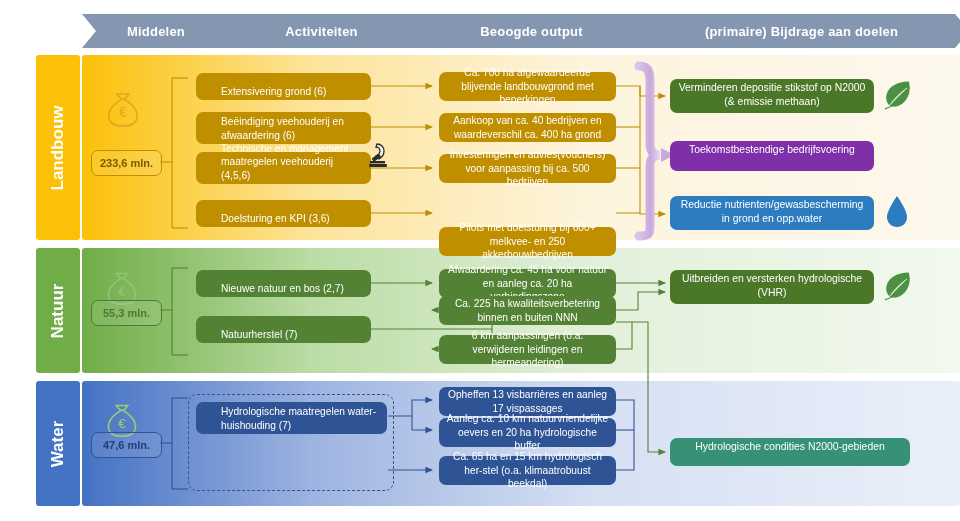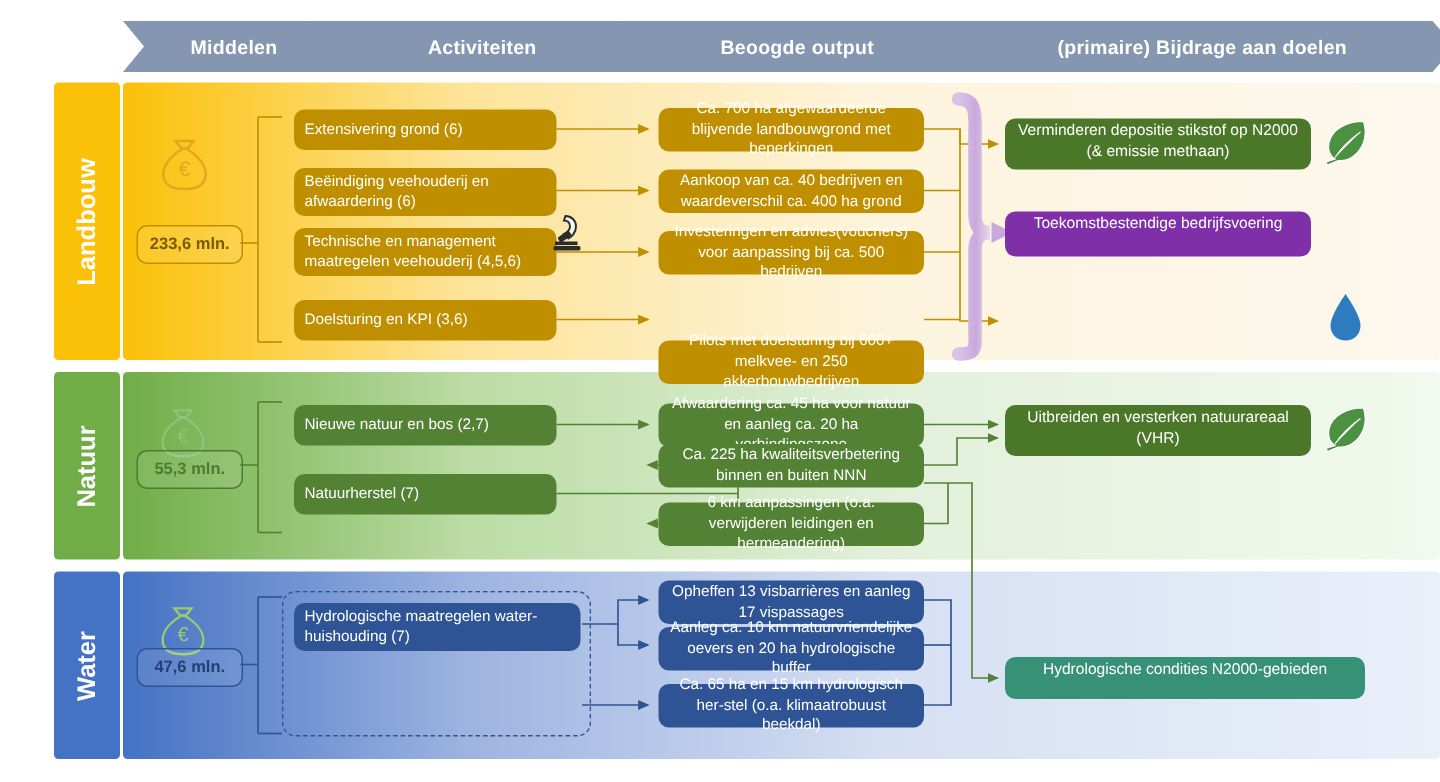--- a/index.html
+++ b/index.html
@@ -31,21 +31,21 @@
   .tab-lb{top:55px;height:185px;background:#fbc108;}
   .tab-nt{top:248px;height:125px;background:#70ad47;}
   .tab-wt{top:381px;height:125px;background:#4472c4;}
   .amt{position:absolute;height:24px;border-radius:7px;border:1.3px solid;
        display:flex;align-items:center;justify-content:center;font-size:11px;font-weight:bold;}
 
   
   .bx{position:absolute;border-radius:7px;display:flex;align-items:center;
       justify-content:center;text-align:center;color:#fff;
       font-size:10.2px;line-height:1.32;padding:2px 6px;box-sizing:border-box;}
-  .bx.left{justify-content:flex-start;text-align:left;padding-left:7px;}
+  .bx.left{justify-content:flex-start;text-align:left;padding-left:25px;align-items:flex-end;}
 
   
   .act-lb{background:#bf8f00;}
   .out-lb{background:#bf8f00;}
   .act-nt{background:#548235;}
   .out-nt{background:#548235;}
   .act-wt{background:#2f5496;}
   .out-wt{background:#2f5496;}
 
   .goal{position:absolute;border-radius:7px;display:flex;align-items:flex-start;
@@ -226,20 +226,23 @@
   </div>
   <svg class="icon" style="left:880px;top:77px;width:34px;height:34px;" viewBox="0 0 34 34">
     <path d="M29,4 C18,4 8,9 6,18 C5,23 7,27 10,29 L4,31 L5,33 L12,30 C19,31 26,26 29,18 C31,12 30,7 29,4 z
              M10,28 C14,22 20,16 27,11" fill="#4b9141" stroke="#fff" stroke-width="0.8"></path>
   </svg>
 
   <div class="goal g-purple" style="left:670px;top:141px;width:204px;height:30px;">
     <span>Toekomstbestendige bedrijfsvoering</span>
   </div>
 
+  <div class="goal g-blue" style="left:670px;top:196px;width:204px;height:34px;">
+    <span>Reductie nutrienten/gewasbescherming in grond en opp.water</span>
+  </div>
   <svg class="icon" style="left:884px;top:194px;width:26px;height:36px;" viewBox="0 0 26 36">
     <path d="M13,2 C13,2 3,16 3,23 C3,29 7.5,33 13,33 C18.5,33 23,29 23,23 C23,16 13,2 13,2 z" fill="#2e7cc0"></path>
   </svg>
 
   <svg class="icon" style="left:100px;top:264px;width:44px;height:44px;" viewBox="0 0 46 46">
     <path d="M17,10 l12,0 l-4,5 l-4,0 z" fill="none" stroke="#8fc47a" stroke-width="1.6"></path>
     <path d="M22,15 C12,21 8,28 9,34 C10,40 16,42 23,42 C30,42 36,40 37,34 C38,28 34,21 24,15 z" fill="none" stroke="#8fc47a" stroke-width="1.6"></path>
     <text x="23" y="33" font-size="14" fill="#8fc47a" text-anchor="middle" font-family="Liberation Sans, sans-serif">€</text>
   </svg>
   <div class="amt" style="left:91px;top:300px;width:69px;border-color:#4f7a33;color:#4f7a33;background:rgba(255,255,255,0.10);">
@@ -257,21 +260,21 @@
     <span>Afwaardering ca. 45 ha voor natuur en aanleg ca. 20 ha verbindingszone</span>
   </div>
   <div class="bx out-nt" style="left:439px;top:296px;width:177px;height:29px;">
     <span>Ca. 225 ha kwaliteitsverbetering binnen en buiten NNN</span>
   </div>
   <div class="bx out-nt" style="left:439px;top:335px;width:177px;height:29px;">
     <span>6 km aanpassingen (o.a. verwijderen leidingen en hermeandering)</span>
   </div>
 
   <div class="goal g-natuur" style="left:670px;top:270px;width:204px;height:34px;">
-    <span>Uitbreiden en versterken natuurareaal (VHR)</span>
+    <span>Uitbreiden en versterken hydrologische (VHR)</span>
   </div>
   <svg class="icon" style="left:880px;top:268px;width:34px;height:34px;" viewBox="0 0 34 34">
     <path d="M29,4 C18,4 8,9 6,18 C5,23 7,27 10,29 L4,31 L5,33 L12,30 C19,31 26,26 29,18 C31,12 30,7 29,4 z
              M10,28 C14,22 20,16 27,11" fill="#4b9141" stroke="#fff" stroke-width="0.8"></path>
   </svg>
 
   <svg class="icon" style="left:100px;top:396px;width:44px;height:44px;" viewBox="0 0 46 46">
     <path d="M17,10 l12,0 l-4,5 l-4,0 z" fill="none" stroke="#9ccb6e" stroke-width="1.6"></path>
     <path d="M22,15 C12,21 8,28 9,34 C10,40 16,42 23,42 C30,42 36,40 37,34 C38,28 34,21 24,15 z" fill="none" stroke="#9ccb6e" stroke-width="1.6"></path>
     <text x="23" y="33" font-size="14" fill="#9ccb6e" text-anchor="middle" font-family="Liberation Sans, sans-serif">€</text>

